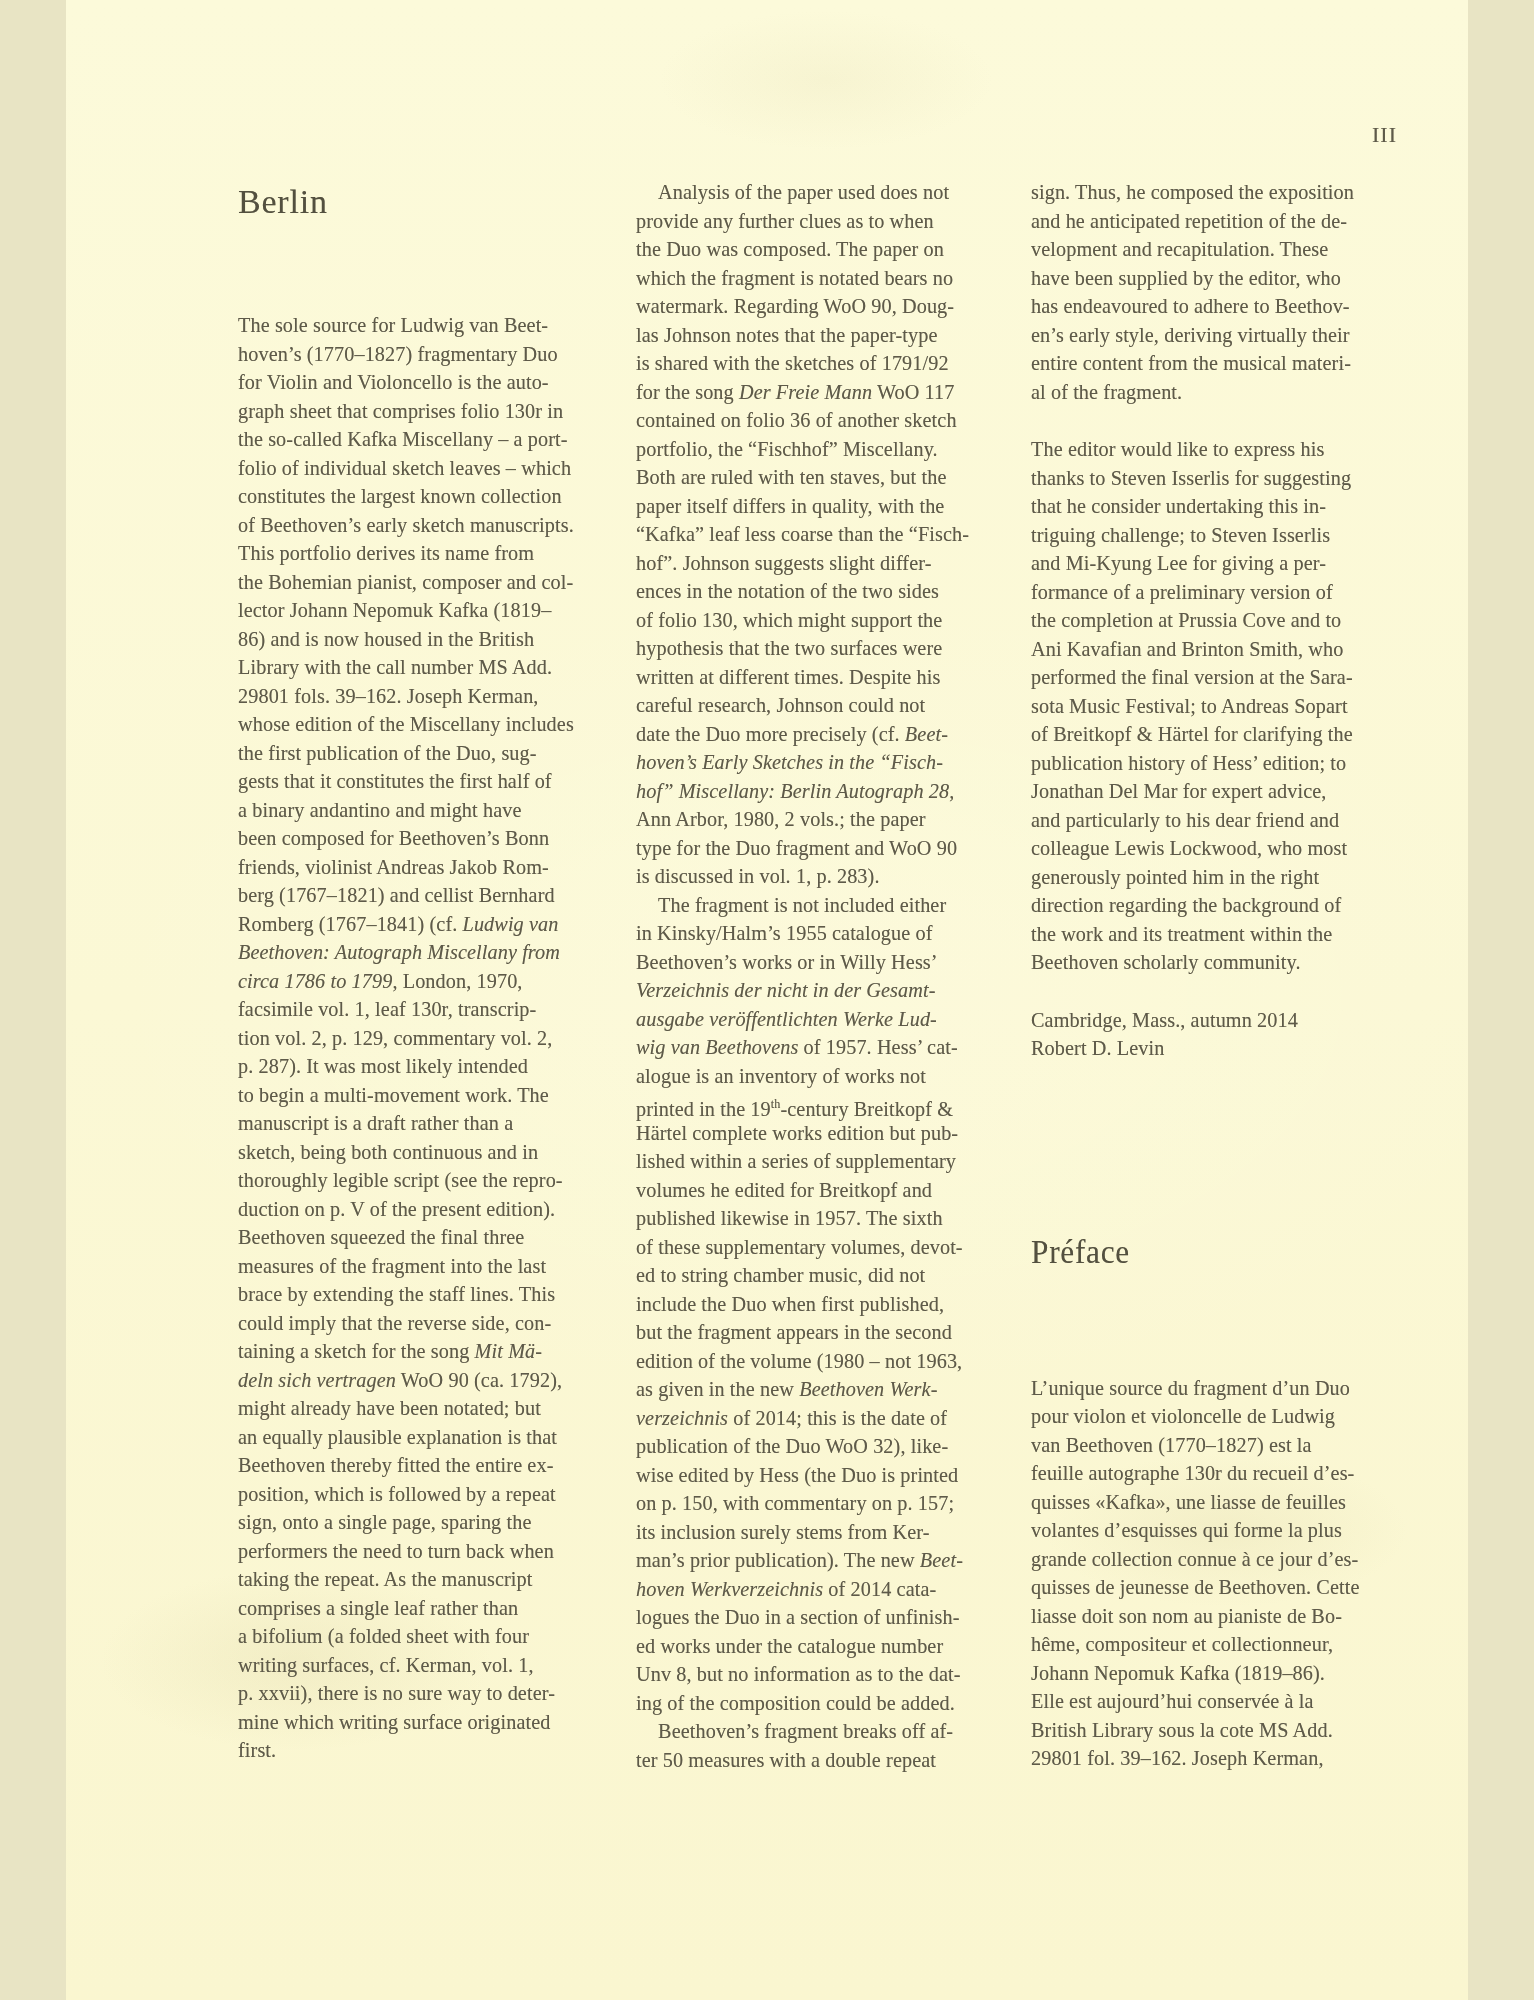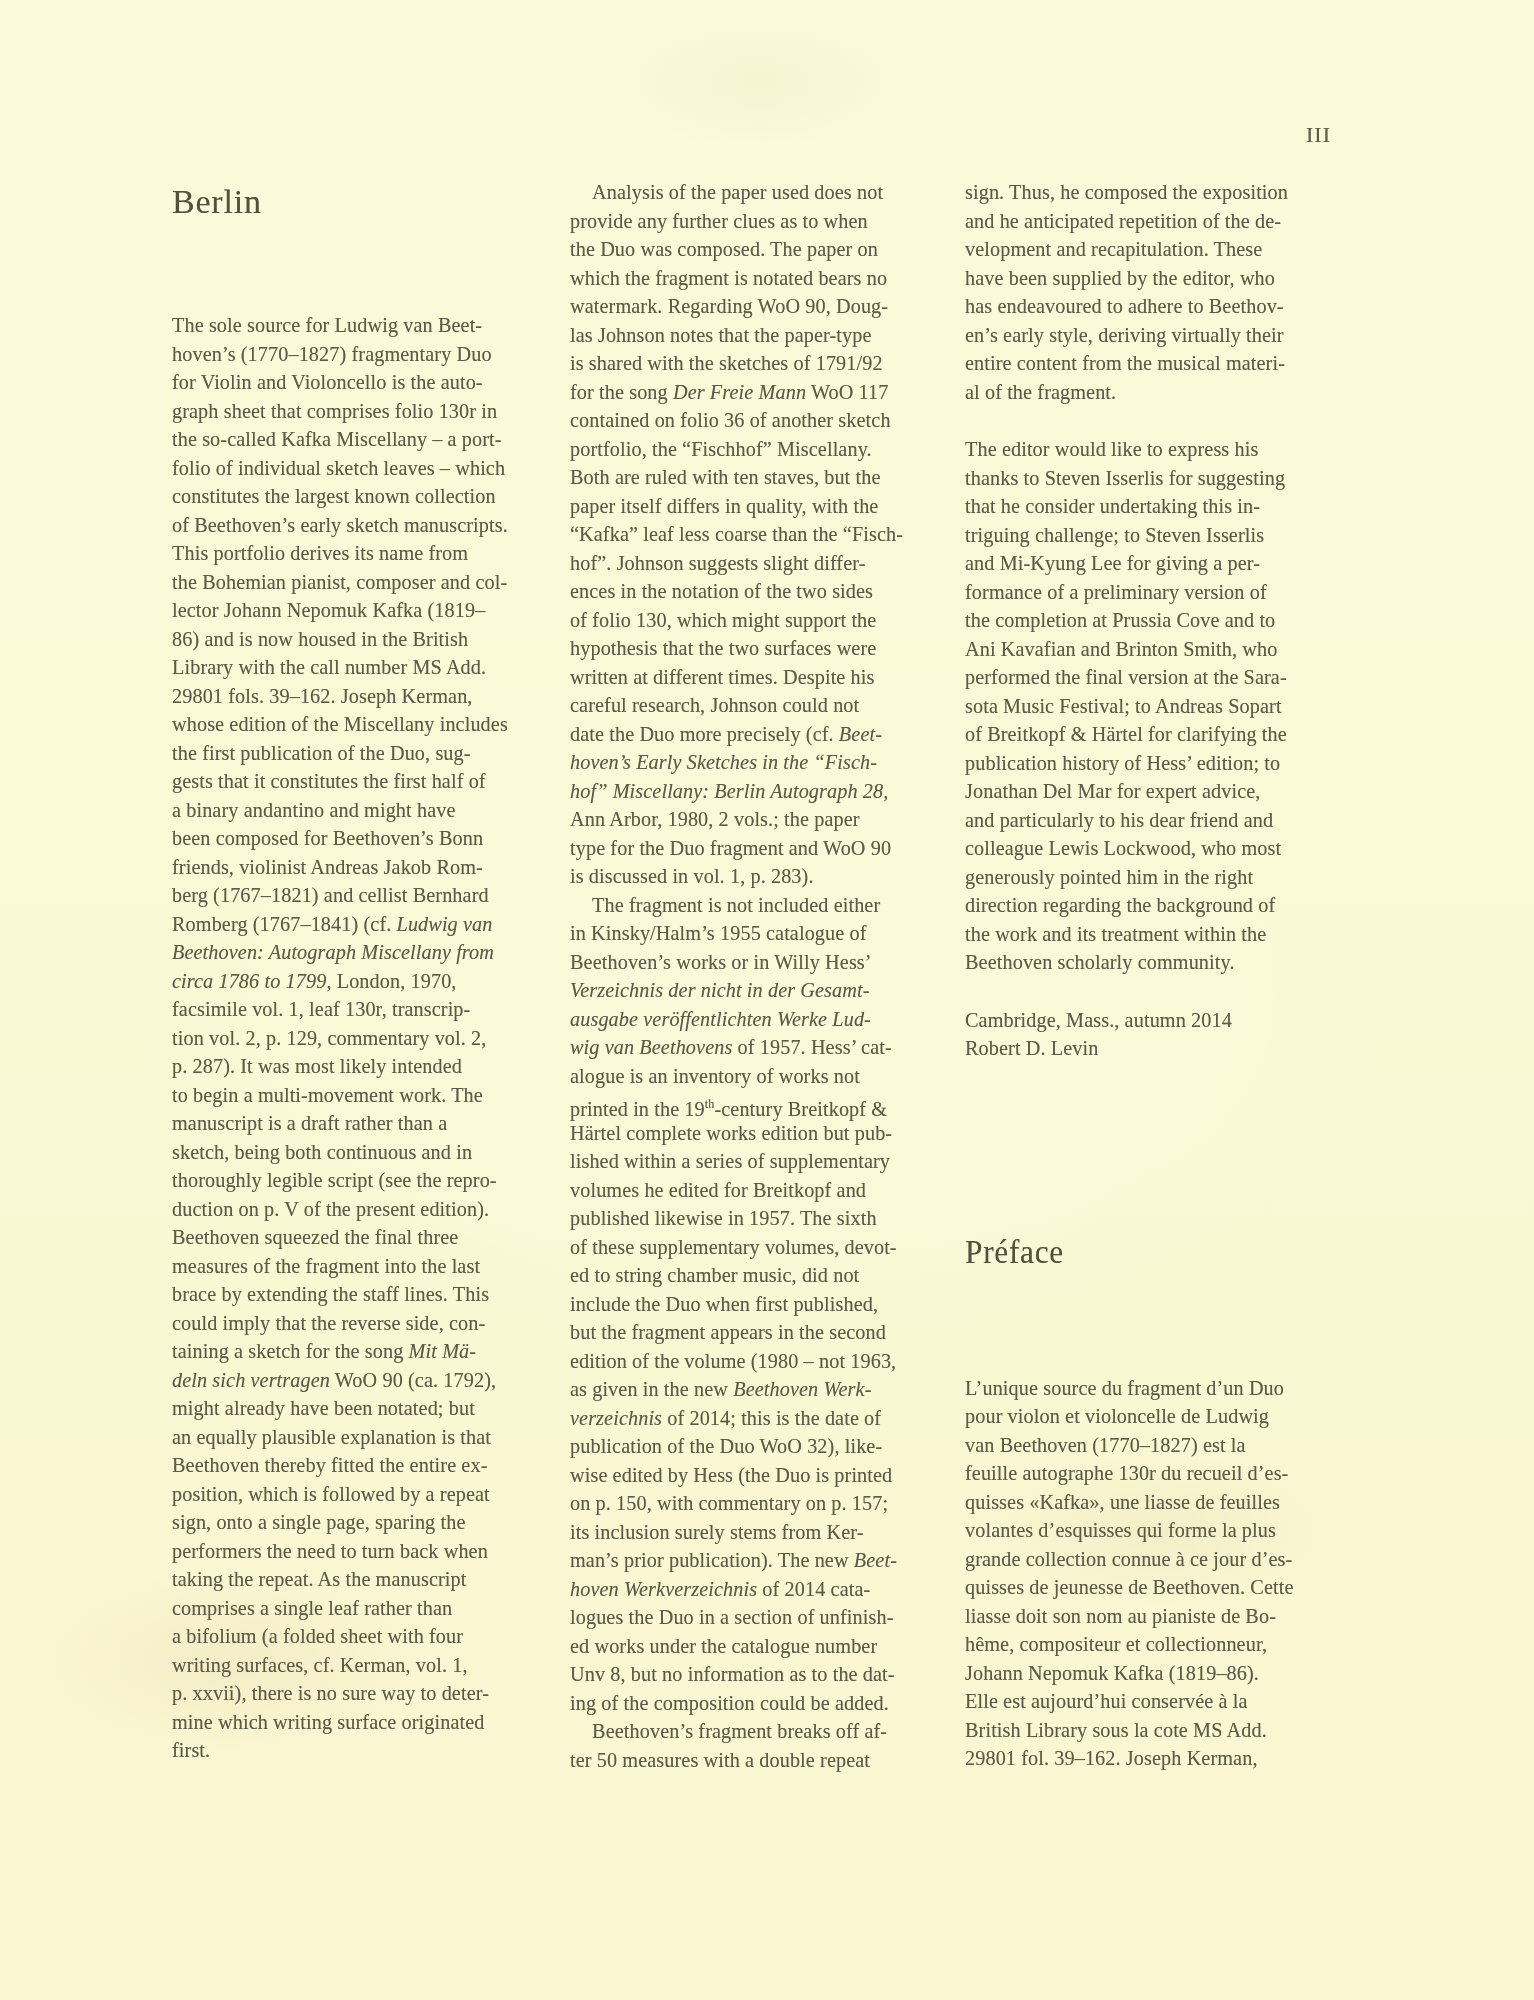--- a/index.html
+++ b/index.html
@@ -1,18 +1,18 @@
 <!DOCTYPE html>
 <html><head>
 <meta charset="utf-8">
 <style>
   html,body{margin:0;padding:0;background:#e8e4c4;}
   .page{
     position:relative;
-    width:1534px;height:2000px;
+    width:1402px;height:2000px;
     margin:0 auto;
     background:
       radial-gradient(ellipse 280px 130px at 230px 1660px, rgba(205,195,140,0.18), transparent 70%),
       radial-gradient(ellipse 260px 110px at 1160px 1530px, rgba(205,195,140,0.16), transparent 70%),
       radial-gradient(ellipse 240px 100px at 760px 80px,  rgba(210,200,150,0.12), transparent 70%),
       radial-gradient(ellipse 900px 500px at 760px 1000px, rgba(255,255,235,0.25), transparent 80%),
       linear-gradient(#fcfada, #faf6d0);
     background-color:#fbf8d8;
     font-family:"Liberation Serif","DejaVu Serif",serif;
     color:#5e5a49;

